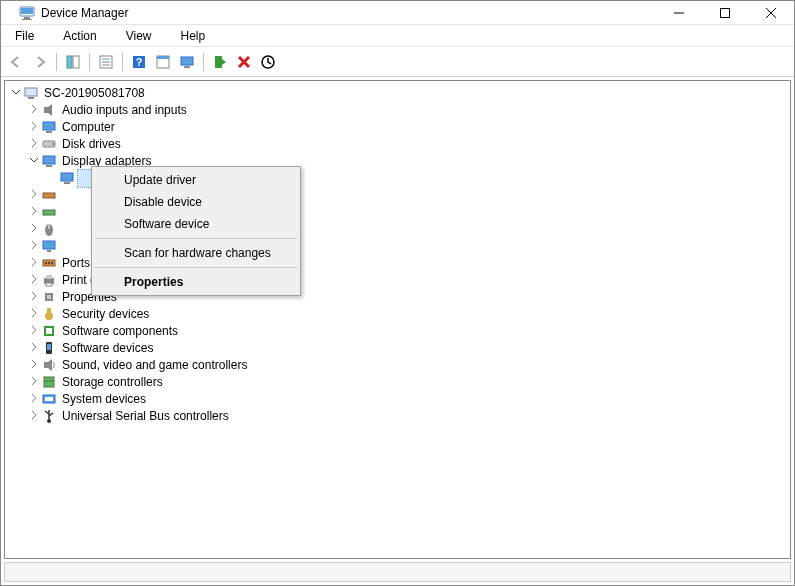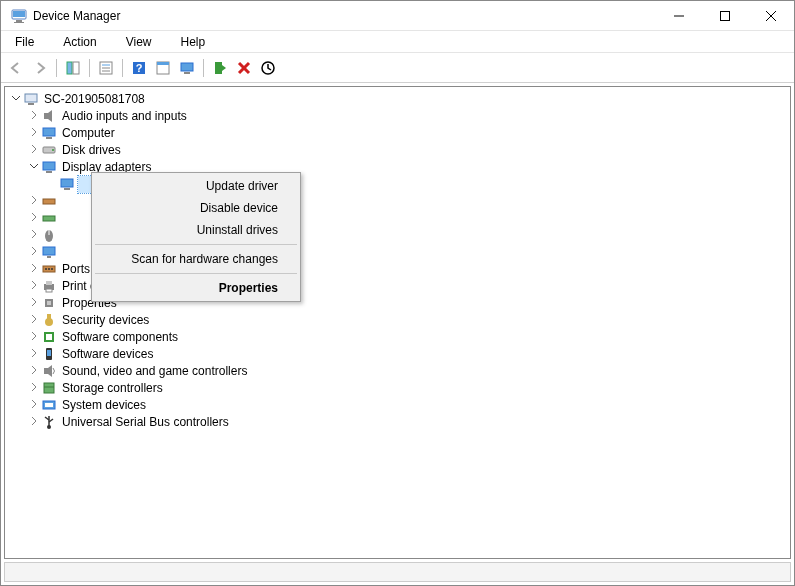--- a/index.html
+++ b/index.html
@@ -13,25 +13,25 @@
   .window {
     width: 795px; height: 586px;
     border: 1px solid #888;
     position: relative;
     background: #fff;
     display: flex;
     flex-direction: column;
   }
   
   .titlebar {
-    height: 30px;
+    height: 24px;
     display: flex;
     align-items: center;
     border-bottom: 1px solid #e5e5e5;
-    padding-left: 10px;
+    padding-left: 18px;
   }
   .titlebar .app-icon {
     width: 16px; height: 16px;
     margin-right: 6px;
   }
   .titlebar .title {
     flex: 1;
     font-size: 12px;
     color: #000;
   }
@@ -127,21 +127,20 @@
     border: 1px solid #a0a0a0;
     box-shadow: 2px 2px 4px rgba(0,0,0,0.25);
     padding: 2px;
     font-size: 12px;
     min-width: 210px;
     z-index: 10;
   }
   .cm-item {
     padding: 4px 20px 4px 30px;
     white-space: nowrap;
-    text-align: right;
   }
   .cm-item.bold { font-weight: bold; }
   .cm-sep {
     height: 1px;
     background: #c8c8c8;
     margin: 3px 1px;
   }
   svg { display: block; }
 </style>
 </head>
@@ -559,21 +558,21 @@
             </span>
             <span class="label">Universal Serial Bus controllers</span>
           </div>
         </div>
 
     </div>
 
     <div class="context-menu" style="left:86px; top:85px;">
       <div class="cm-item">Update driver</div>
       <div class="cm-item">Disable device</div>
-      <div class="cm-item">Uninstall drives</div>
+      <div class="cm-item">Software device</div>
       <div class="cm-sep"></div>
       <div class="cm-item">Scan for hardware changes</div>
       <div class="cm-sep"></div>
       <div class="cm-item bold">Properties</div>
     </div>
 
   </div>
 
   <div class="statusbar"></div>
 

